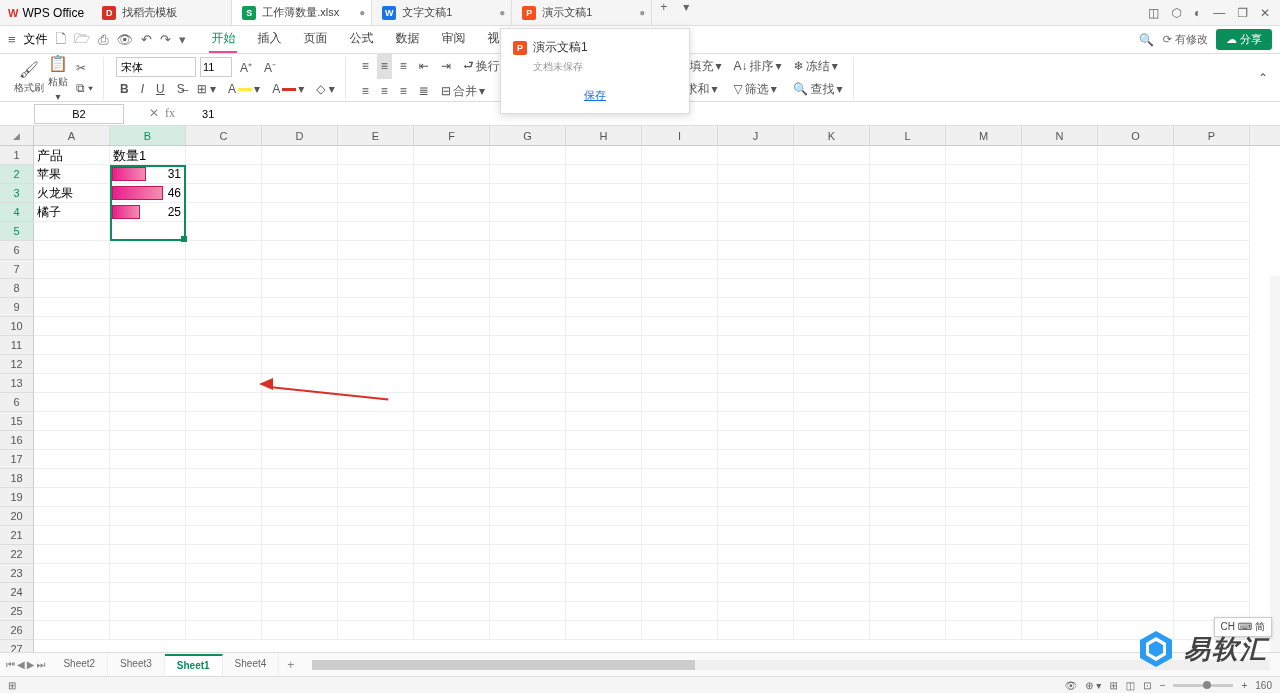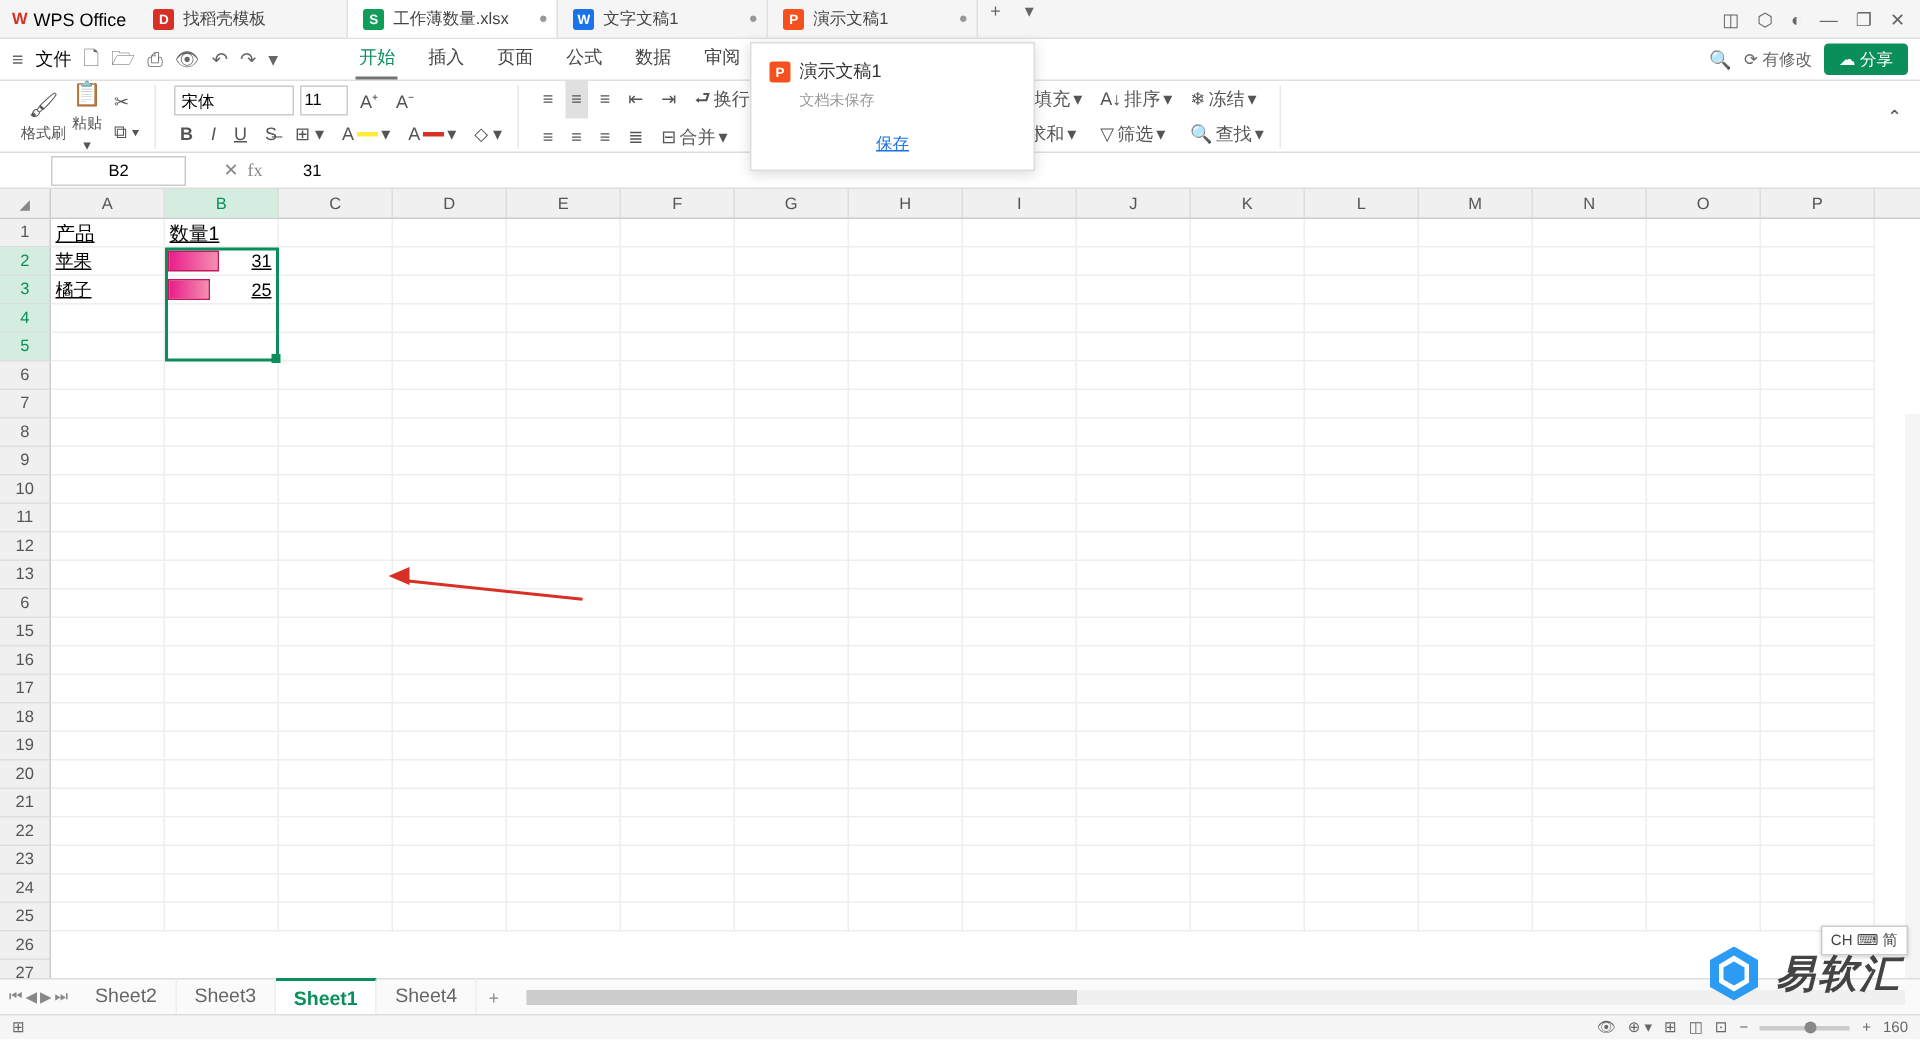--- a/index.html
+++ b/index.html
@@ -21,21 +21,21 @@
 .tab-add { padding: 0 8px; color: #666; cursor: pointer; }
 .title-controls { display: flex; gap: 12px; padding: 0 10px; color: #666; }
 .title-controls span { cursor: pointer; }
 
 
 .menubar { height: 28px; display: flex; align-items: center; padding: 0 8px; gap: 4px; border-bottom: 1px solid #e0e0e0; }
 .menu-left { display: flex; align-items: center; gap: 8px; }
 .menu-icon { color: #666; cursor: pointer; font-size: 13px; }
 .menu-items { display: flex; gap: 18px; margin-left: 20px; }
 .menu-item { font-size: 12px; color: #444; cursor: pointer; padding: 4px 2px; }
-.menu-item.active { color: #0a8f5b; border-bottom: 2px solid #737373; margin-left: 28px; }
+.menu-item.active { color: #0a8f5b; border-bottom: 2px solid #ec4899; }
 .menu-right { margin-left: auto; display: flex; align-items: center; gap: 8px; }
 .search-icon { color: #999; cursor: pointer; }
 .changes-badge { color: #666; font-size: 11px; display: flex; align-items: center; gap: 3px; }
 .share-btn { background: #0a8f5b; color: #fff; padding: 3px 10px; border-radius: 3px; font-size: 11px; cursor: pointer; }
 
 
 .toolbar { height: 48px; display: flex; align-items: center; padding: 4px 8px; gap: 6px; border-bottom: 1px solid #ddd; }
 .tool-group { display: flex; align-items: center; gap: 4px; padding: 0 6px; border-right: 1px solid #e8e8e8; height: 42px; }
 .tool-group:last-child { border-right: none; }
 .tool-stack { display: flex; flex-direction: column; align-items: center; gap: 2px; font-size: 10px; color: #555; cursor: pointer; }
@@ -59,21 +59,21 @@
 .grid-container { position: relative; height: 570px; overflow: hidden; }
 .col-headers { display: flex; height: 20px; background: #f0f0f0; border-bottom: 1px solid #ccc; }
 .corner { width: 34px; background: #f0f0f0; border-right: 1px solid #ccc; display:flex; align-items:center; justify-content:center; color:#888; font-size:9px; }
 .col-header { width: 76px; text-align: center; font-size: 11px; color: #555; border-right: 1px solid #ddd; line-height: 20px; cursor: pointer; }
 .col-header.sel { background: #d4ede0; color: #0a8f5b; }
 .grid-body { display: flex; }
 .row-headers { width: 34px; background: #f0f0f0; }
 .row-header { height: 19px; text-align: center; font-size: 11px; color: #555; border-bottom: 1px solid #ddd; border-right: 1px solid #ccc; line-height: 19px; cursor: pointer; }
 .row-header.sel { background: #d4ede0; color: #0a8f5b; }
 .cells { position: relative; flex: 1; }
-.cell-row { display: flex; height: 19px; text-decoration: underline; }
+.cell-row { display: flex; height: 19px; }
 .cell { width: 76px; height: 19px; border-right: 1px solid #eee; border-bottom: 1px solid #eee; font-size: 12px; padding: 0 3px; line-height: 19px; position: relative; }
 .cell.header-cell { font-size: 13px; }
 
 
 .databar-cell { position: relative; text-align: right; padding-right: 4px; }
 .databar { position: absolute; left: 2px; top: 2px; bottom: 2px; background: linear-gradient(to right, #e91e8c, #f48fb1); border: 1px solid #c2185b; }
 
 
 .selection-box { position: absolute; border: 2px solid #0a8f5b; pointer-events: none; left: 76px; top: 19px; width: 76px; height: 76px; }
 .sel-handle { position: absolute; right: -3px; bottom: -3px; width: 6px; height: 6px; background: #0a8f5b; }
@@ -87,21 +87,21 @@
 .popup { position: absolute; left: 500px; top: 28px; width: 190px; background: #fff; border: 1px solid #ddd; box-shadow: 0 2px 8px rgba(0,0,0,0.15); padding: 10px 12px; z-index: 100; }
 .popup-title { display: flex; align-items: center; gap: 6px; font-size: 12px; color: #333; }
 .popup-sub { font-size: 10px; color: #999; margin-top: 4px; margin-left: 20px; }
 .popup-save { text-align: center; color: #1a73e8; font-size: 11px; margin-top: 14px; cursor: pointer; text-decoration: underline; }
 
 
 .sheet-bar { position: absolute; bottom: 17px; left: 0; right: 0; height: 24px; display: flex; align-items: center; border-top: 1px solid #ddd; background: #fafafa; }
 .sheet-nav { display: flex; gap: 2px; padding: 0 6px; color: #888; }
 .sheet-nav span { cursor: pointer; font-size: 10px; }
 .sheet-tabs { display: flex; }
-.sheet-tab { padding: 4px 12px; font-size: 13px; color: #666; cursor: pointer; border-right: 1px solid #eee; }
+.sheet-tab { padding: 4px 12px; font-size: 10px; color: #666; cursor: pointer; border-right: 1px solid #eee; }
 .sheet-tab.active { color: #0a8f5b; font-weight: bold; background: #fff; border-top: 2px solid #0a8f5b; }
 .sheet-add { padding: 0 8px; color: #888; cursor: pointer; }
 .hscroll { flex:1; margin: 0 10px; height:10px; background:#f0f0f0; position:relative; }
 .hscroll-thumb { position:absolute; left:0; width:40%; height:100%; background:#ccc; }
 
 
 .status-bar { position: absolute; bottom: 0; left: 0; right: 0; height: 17px; background: #f5f5f5; border-top: 1px solid #ddd; display: flex; align-items: center; padding: 0 8px; font-size: 10px; color: #666; }
 .status-right { margin-left: auto; display: flex; align-items: center; gap: 8px; }
 .zoom-slider { width: 60px; height: 3px; background: #ccc; position: relative; }
 .zoom-thumb { position: absolute; left: 50%; top: -3px; width: 8px; height: 8px; background: #888; border-radius: 50%; }
@@ -367,20 +367,38 @@
           <div class="cell"></div>
           <div class="cell"></div>
           <div class="cell"></div>
           <div class="cell"></div>
           <div class="cell"></div>
           <div class="cell"></div>
           <div class="cell"></div>
           <div class="cell"></div>
         </div>
         <div class="cell-row">
+          <div class="cell">火龙果</div>
+          <div class="cell databar-cell"><div class="databar" style="width: 51.1111px;"></div><span style="position: relative;">46</span></div>
+          <div class="cell"></div>
+          <div class="cell"></div>
+          <div class="cell"></div>
+          <div class="cell"></div>
+          <div class="cell"></div>
+          <div class="cell"></div>
+          <div class="cell"></div>
+          <div class="cell"></div>
+          <div class="cell"></div>
+          <div class="cell"></div>
+          <div class="cell"></div>
+          <div class="cell"></div>
+          <div class="cell"></div>
+          <div class="cell"></div>
+        </div>
+        <div class="cell-row">
           <div class="cell">橘子</div>
           <div class="cell databar-cell"><div class="databar" style="width: 27.7778px;"></div><span style="position: relative;">25</span></div>
           <div class="cell"></div>
           <div class="cell"></div>
           <div class="cell"></div>
           <div class="cell"></div>
           <div class="cell"></div>
           <div class="cell"></div>
           <div class="cell"></div>
           <div class="cell"></div>

